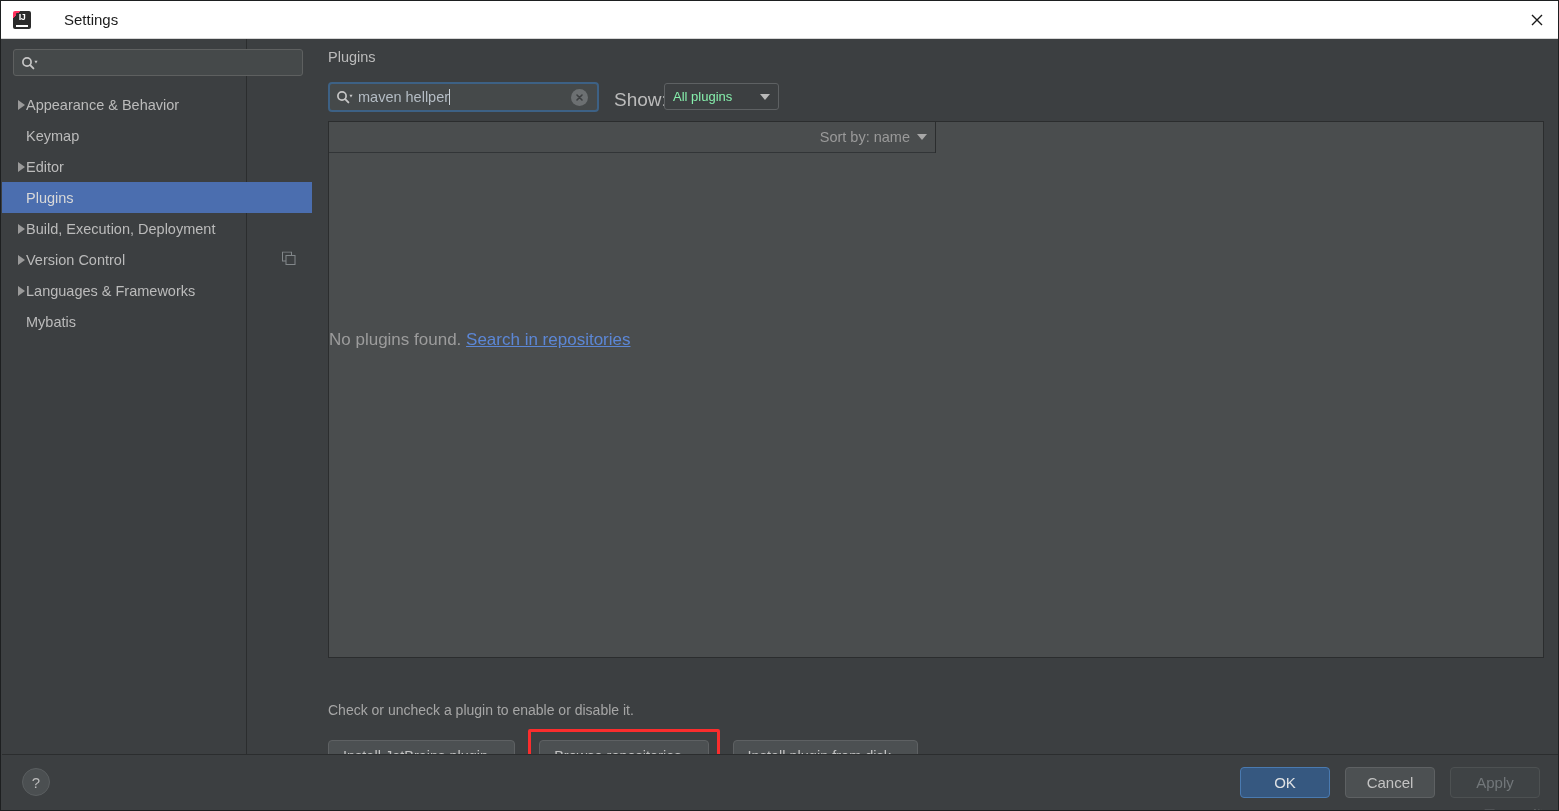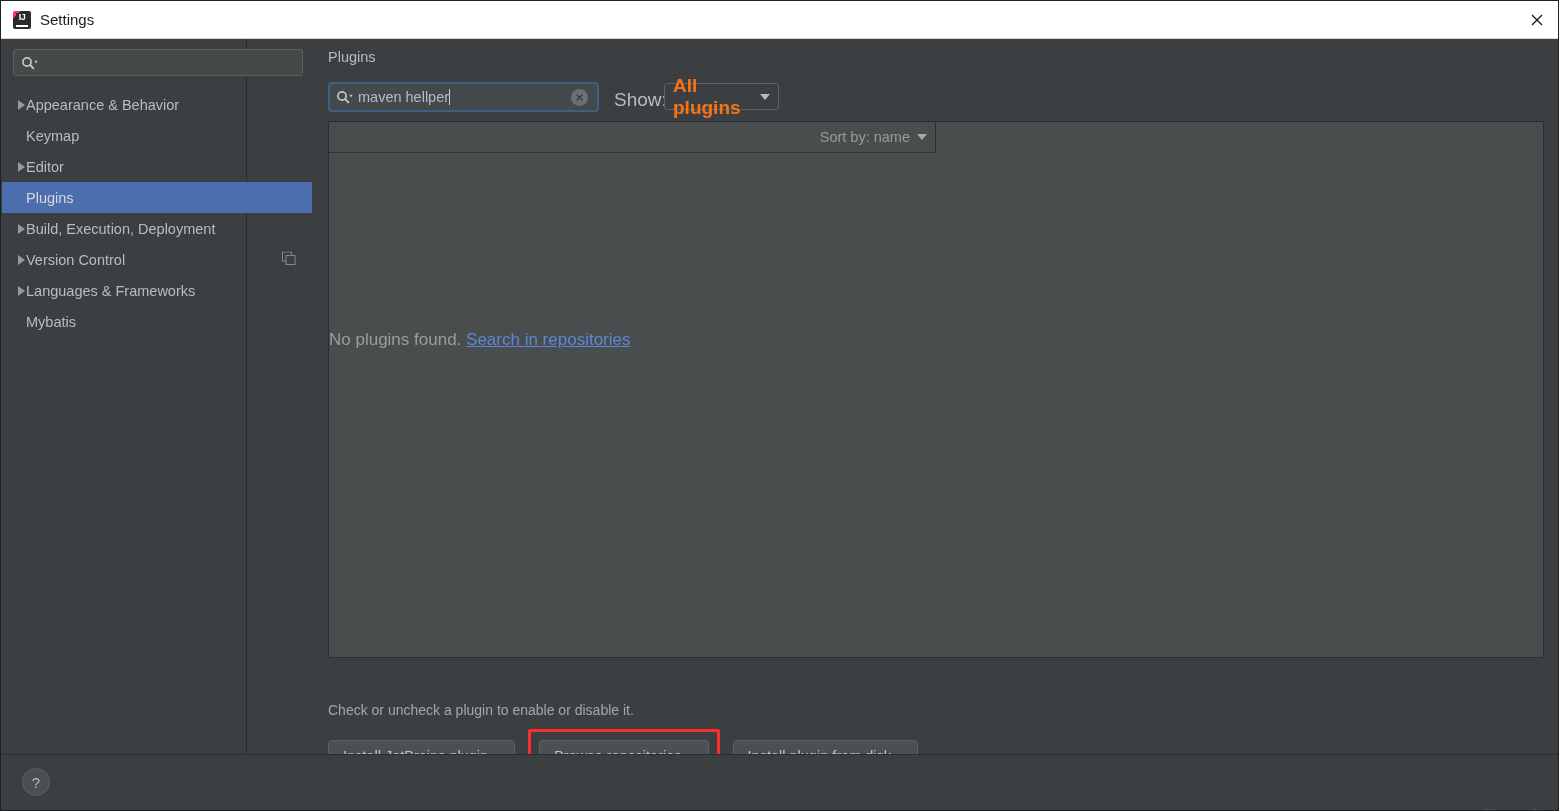--- a/index.html
+++ b/index.html
@@ -22,20 +22,21 @@
 
   
   .titlebar {
     position: absolute;
     left: 0; top: 0;
     width: 1559px; height: 38px;
     background: #ffffff;
     border-bottom: 1px solid #d6d6d6;
     display: flex;
     align-items: center;
+    gap: 24px;
   }
   .title-icon {
     width: 18px; height: 18px;
     margin-left: 12px;
     position: relative;
     flex: 0 0 auto;
   }
   .title-icon .ij-box {
     position: absolute; left: 0; top: 0;
     width: 18px; height: 18px;
@@ -205,23 +206,22 @@
     width: 115px; height: 27px;
     background: #3c3f41;
     border: 1px solid #5e6163;
     border-radius: 3px;
     display: flex; align-items: center;
     padding: 0 8px;
     cursor: default;
   }
   .show-select .sel-text {
     flex: 1;
-    color: #f97316;
-    font-size: 19px;
-    font-weight: bold;
+    color: #86efac;
+    font-size: 13px;
   }
   .tri-down {
     width: 0; height: 0;
     border-left: 5px solid transparent;
     border-right: 5px solid transparent;
     border-top: 6px solid #b9b9b9;
   }
 
   
   .list-area {
@@ -519,16 +519,21 @@
       <div class="btn-highlight-wrap">
         <div class="btn">Browse repositories...</div>
       </div>
       <div class="btn-gap"></div>
       <div class="btn">Install plugin from disk...</div>
     </div>
   </div>
 
   <div class="footer">
     <div class="help-btn">?</div>
+    <div class="footer-btns">
+      <div class="fbtn primary">OK</div>
+      <div class="fbtn normal">Cancel</div>
+      <div class="fbtn disabled">Apply</div>
+    </div>
   </div>
 
   <div class="watermark">CSDN @嘿 是我</div>
 </div>
 
 </body></html>

